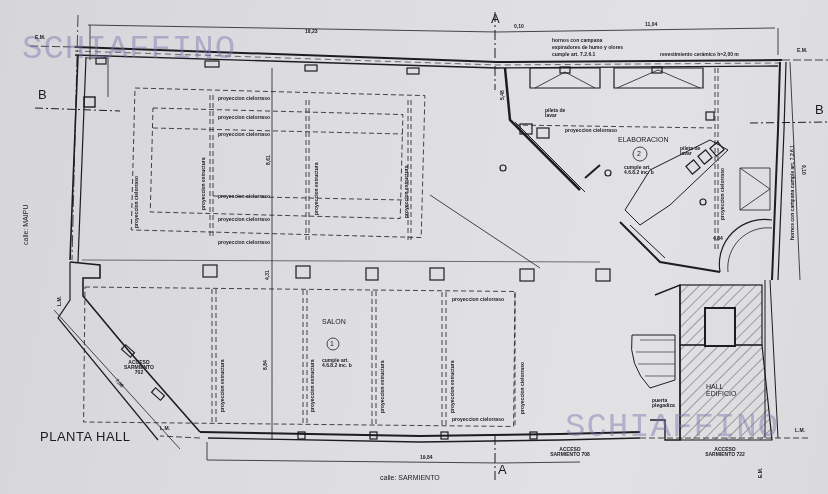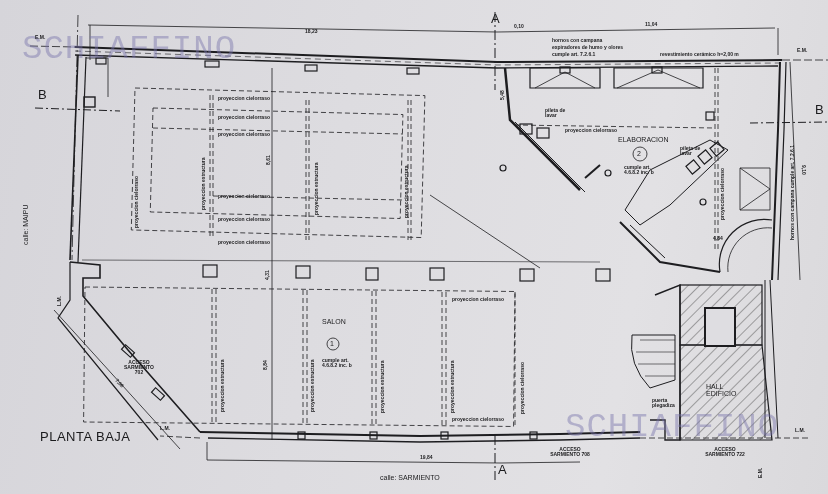--- a/index.html
+++ b/index.html
@@ -182,21 +182,21 @@
 <div class="lbl tiny rot" style="left:806px;top:165px;transform:rotate(90deg);">9,10</div>
 <div class="lbl tiny rot" style="left:500px;top:100px;transform:rotate(-90deg);">5,48</div>
 <div class="lbl tiny rot" style="left:263px;top:370px;transform:rotate(-90deg);">8,84</div>
 <div class="lbl tiny rot" style="left:266px;top:165px;transform:rotate(-90deg);">8,61</div>
 <div class="lbl tiny" style="left:713px;top:236px;">4,84</div>
 <div class="lbl tiny rot" style="left:265px;top:280px;transform:rotate(-90deg);">4,31</div>
 
 <div class="lbl small rot" style="left:22px;top:245px;transform:rotate(-90deg);">calle: MAIPU</div>
 <div class="lbl small" style="left:380px;top:474px;">calle: SARMIENTO</div>
 
-<div class="lbl big" style="left:40px;top:430px;letter-spacing:0.5px;">PLANTA BAJA</div>
+<div class="lbl big" style="left:40px;top:430px;letter-spacing:0.5px;">PLANTA HALL</div>
 
 <div class="lbl small" style="left:322px;top:318px;">SALON</div>
 <div class="lbl small" style="left:330px;top:340px;">1</div>
 <div class="lbl tiny" style="left:322px;top:358px;width:40px;white-space:normal;">cumple art. 4.6.8.2 inc. b</div>
 
 <div class="lbl small" style="left:618px;top:136px;">ELABORACION</div>
 <div class="lbl small" style="left:637px;top:150px;">2</div>
 <div class="lbl tiny" style="left:624px;top:165px;width:40px;white-space:normal;">cumple art. 4.6.8.2 inc. b</div>
 
 <div class="lbl small" style="left:706px;top:383px;width:40px;white-space:normal;">HALL EDIFICIO</div>

